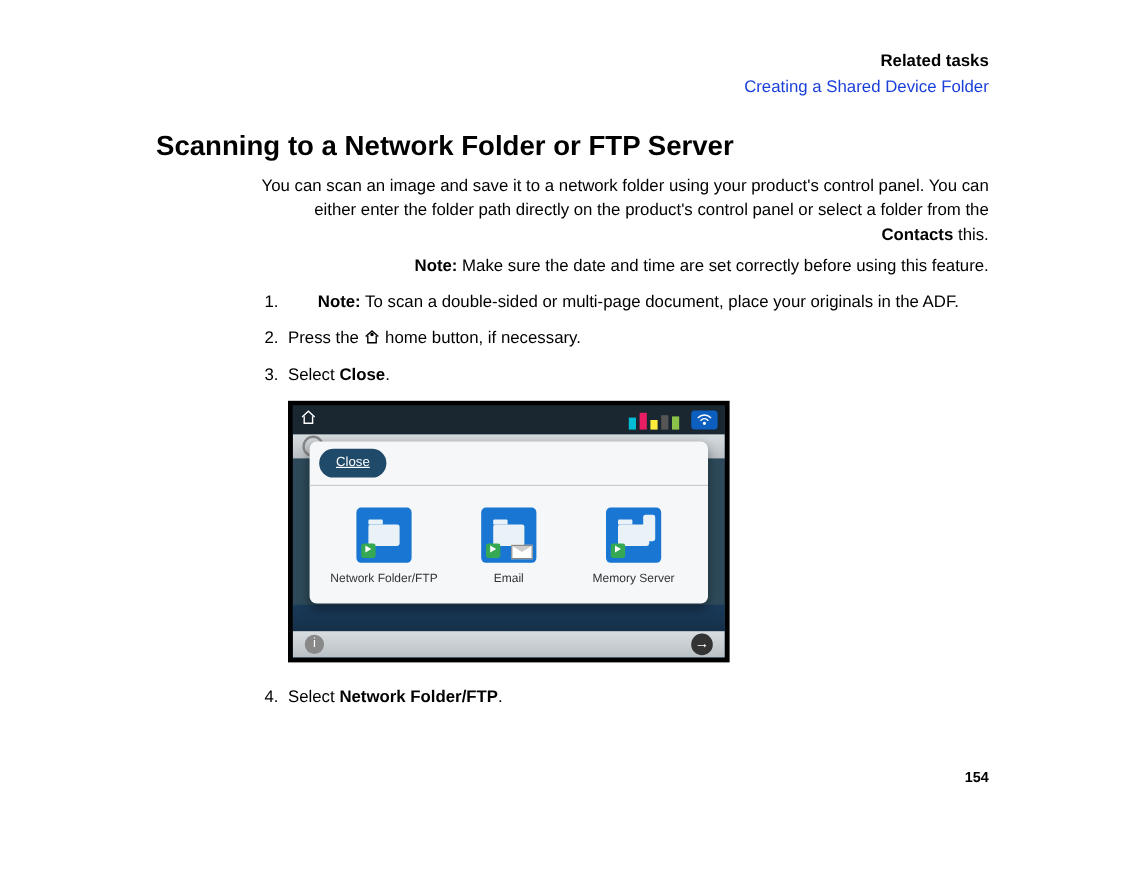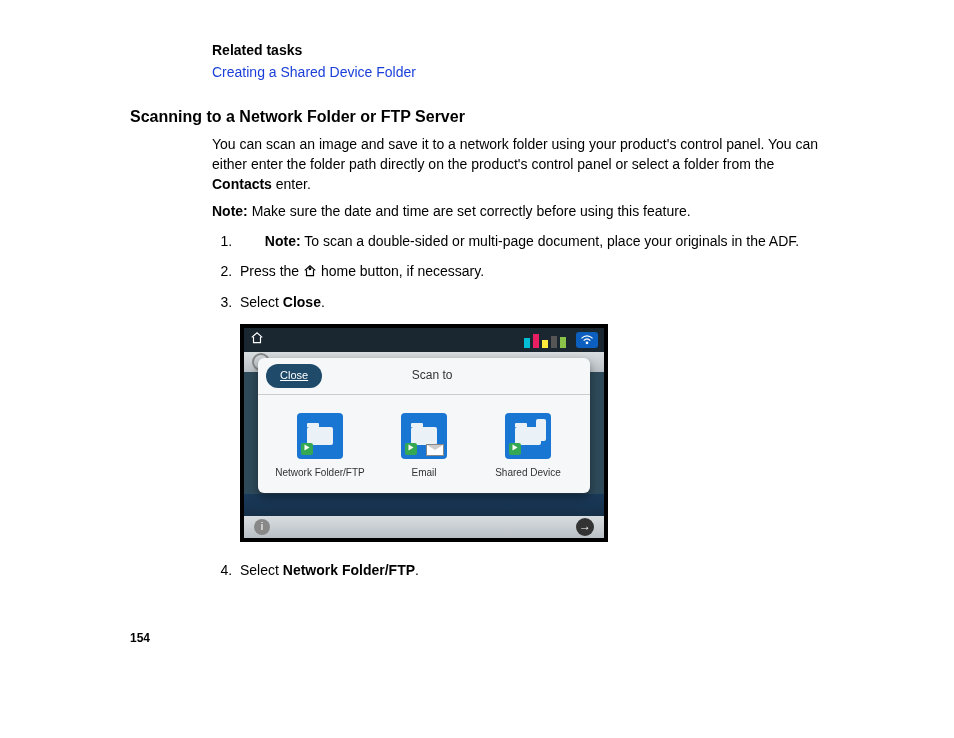--- a/index.html
+++ b/index.html
@@ -14,26 +14,27 @@
   }
   .related-heading {
     font-weight: bold;
     margin-bottom: 2px;
   }
   .link {
     color: #1a3fd9;
     cursor: pointer;
   }
   h2.section-title {
-    font-size: 16px;
+    font-size: 23px;
     font-weight: bold;
     margin: 22px 0 6px 0;
   }
   .indent {
     margin-left: 82px;
+    text-align: right;
   }
   p { margin: 6px 0; }
   .note-label { font-weight: bold; }
   ol.steps {
     margin: 10px 0 10px 82px;
     padding-left: 24px;
   }
   ol.steps > li {
     margin-bottom: 10px;
     padding-left: 4px;
@@ -168,39 +169,39 @@
     background: linear-gradient(#1a3a5a,#102538);
   }
   .bottom-grey {
     position:absolute; left:0; right:0; bottom:0; height:22px;
     background: linear-gradient(#d8dde0,#b9c0c5);
     display:flex; align-items:center; justify-content:space-between; padding:0 10px;
   }
   .info-dot { width:16px; height:16px; border-radius:50%; background:#888; color:#fff; font-size:11px; display:flex;align-items:center;justify-content:center;}
   .next-dot { width:18px; height:18px; border-radius:50%; background:#333; color:#fff; display:flex;align-items:center;justify-content:center; font-size:12px;}
   .page-num {
-    text-align:left;
+    text-align:right;
     font-weight:bold;
     font-size:12px;
     margin-top:50px;
   }
 </style>
 </head>
 <body>
 
 <div class="indent">
   <div class="related-heading">Related tasks</div>
   <div class="link">Creating a Shared Device Folder</div>
 </div>
 
 <h2 class="section-title">Scanning to a Network Folder or FTP Server</h2>
 
 <div class="indent">
   <p>
-    <span>You can scan an image and save it to a network folder using your product's control panel. You can either enter the folder path directly on the product's control panel or select a folder from the </span><span class="bold">Contacts</span><span> enter.</span>
+    <span>You can scan an image and save it to a network folder using your product's control panel. You can either enter the folder path directly on the product's control panel or select a folder from the </span><span class="bold">Contacts</span><span> this.</span>
   </p>
   <p>
     <span class="note-label">Note:</span><span> Make sure the date and time are set correctly before using this feature.</span>
   </p>
 </div>
 
 <ol class="steps">
   <li>
     <p class="sub">
       <span class="note-label">Note:</span><span> To scan a double-sided or multi-page document, place your originals in the ADF.</span>
@@ -245,21 +246,20 @@
         </div>
         <div class="bottom-dark"></div>
         <div class="bottom-grey">
           <div class="info-dot">i</div>
           <div class="next-dot">→</div>
         </div>
 
         <div class="modal">
           <div class="modal-header">
             <div class="close-pill">Close</div>
-            <div class="modal-title">Scan to</div>
           </div>
           <div class="opt-row">
             <div class="opt">
               <div class="opt-icon">
                 <div class="folder-shape"></div>
                 <div class="arrow-badge"></div>
               </div>
               <div class="opt-label">Network Folder/FTP</div>
             </div>
             <div class="opt">
@@ -269,21 +269,21 @@
                 <div class="env-badge"></div>
               </div>
               <div class="opt-label">Email</div>
             </div>
             <div class="opt">
               <div class="opt-icon">
                 <div class="folder-shape"></div>
                 <div class="arrow-badge"></div>
                 <div class="usb-shape" style="position:absolute;right:5px;top:6px;"></div>
               </div>
-              <div class="opt-label">Shared Device</div>
+              <div class="opt-label">Memory Server</div>
             </div>
           </div>
         </div>
       </div>
     </div>
   </li>
   <li>
     <span>Select </span><span class="bold">Network Folder/FTP</span><span>.</span>
   </li>
 </ol>

